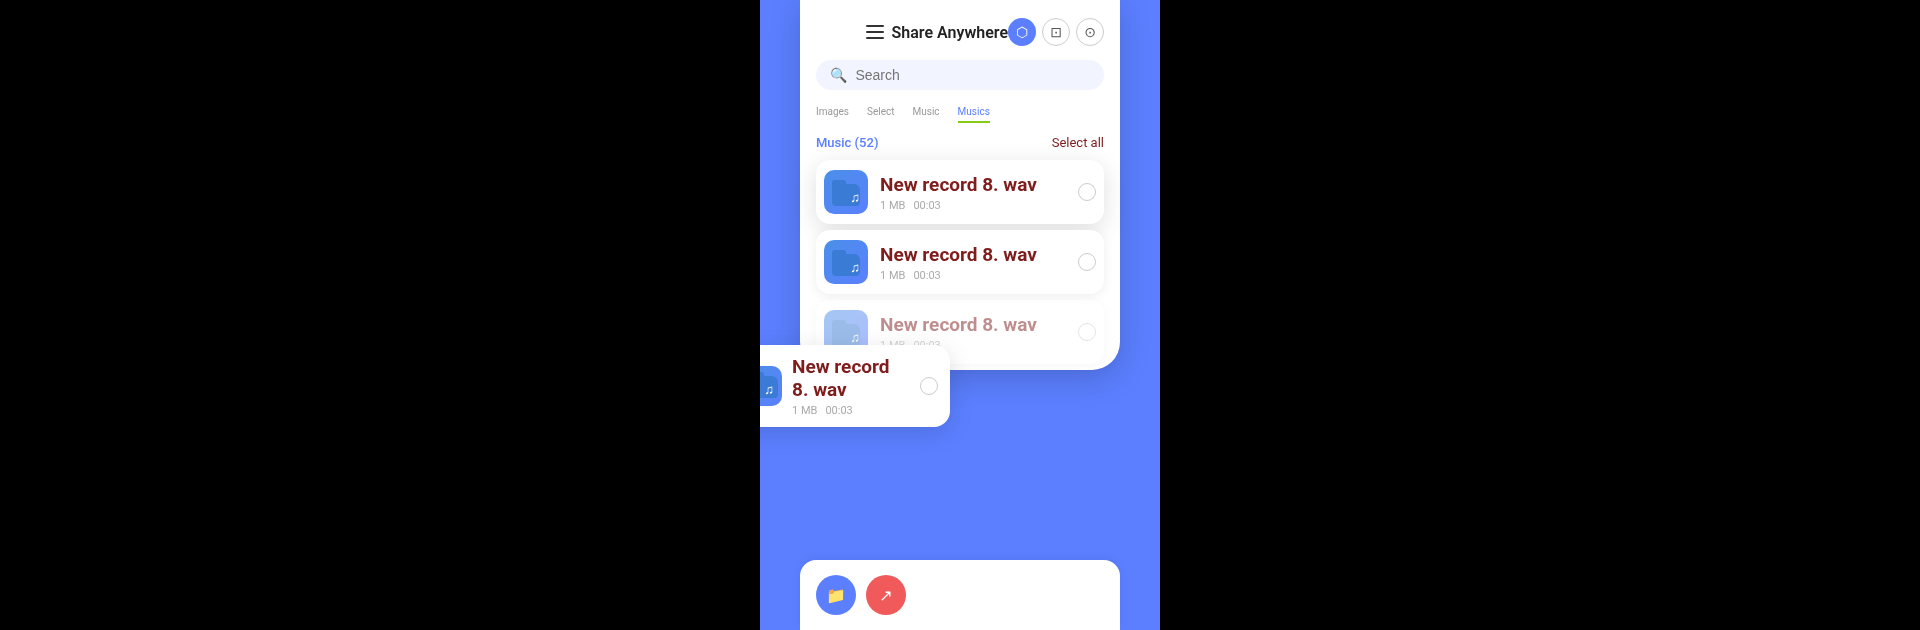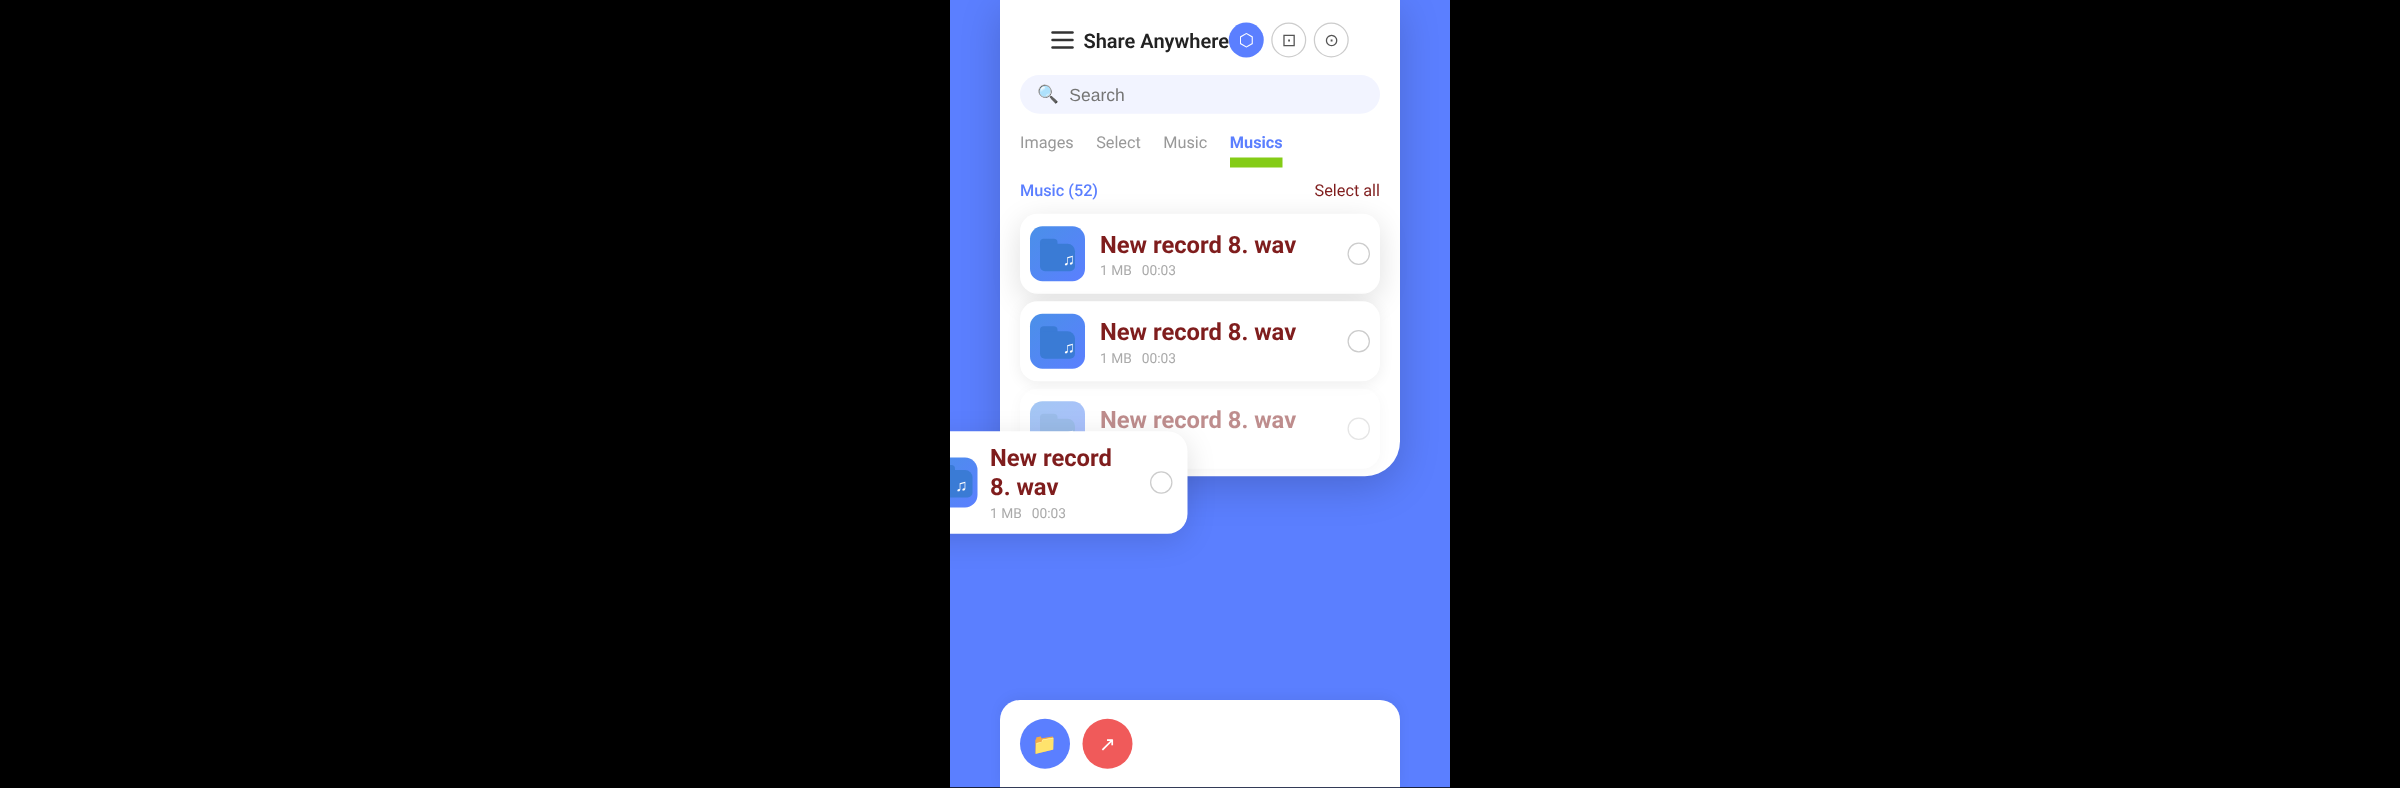--- a/index.html
+++ b/index.html
@@ -37,21 +37,21 @@
       border-radius: 0 0 28px 28px;
       padding: 18px 16px 0 16px;
       box-shadow: 0 8px 32px rgba(0,0,0,0.18);
       z-index: 10;
     }
 
     
     .header {
       display: flex;
       align-items: center;
-      justify-content: center;
+      justify-content: flex-end;
       margin-bottom: 14px;
     }
 
     .header-left {
       display: flex;
       align-items: center;
       gap: 8px;
     }
 
     .menu-icon {
@@ -123,30 +123,30 @@
     }
 
     
     .tabs {
       display: flex;
       gap: 18px;
       margin-bottom: 12px;
     }
 
     .tab {
-      font-size: 13px;
+      font-size: 10px;
       color: #999;
       cursor: pointer;
       padding-bottom: 4px;
     }
 
     .tab.active {
       color: #5b7fff;
-      font-weight: 700;
-      border-bottom: 8px solid #84cc16;
+      font-weight: 400;
+      border-bottom: 2px solid #84cc16;
     }
 
     
     .sub-header {
       display: flex;
       align-items: flex-start;
       justify-content: space-between;
       margin-bottom: 10px;
     }
 

